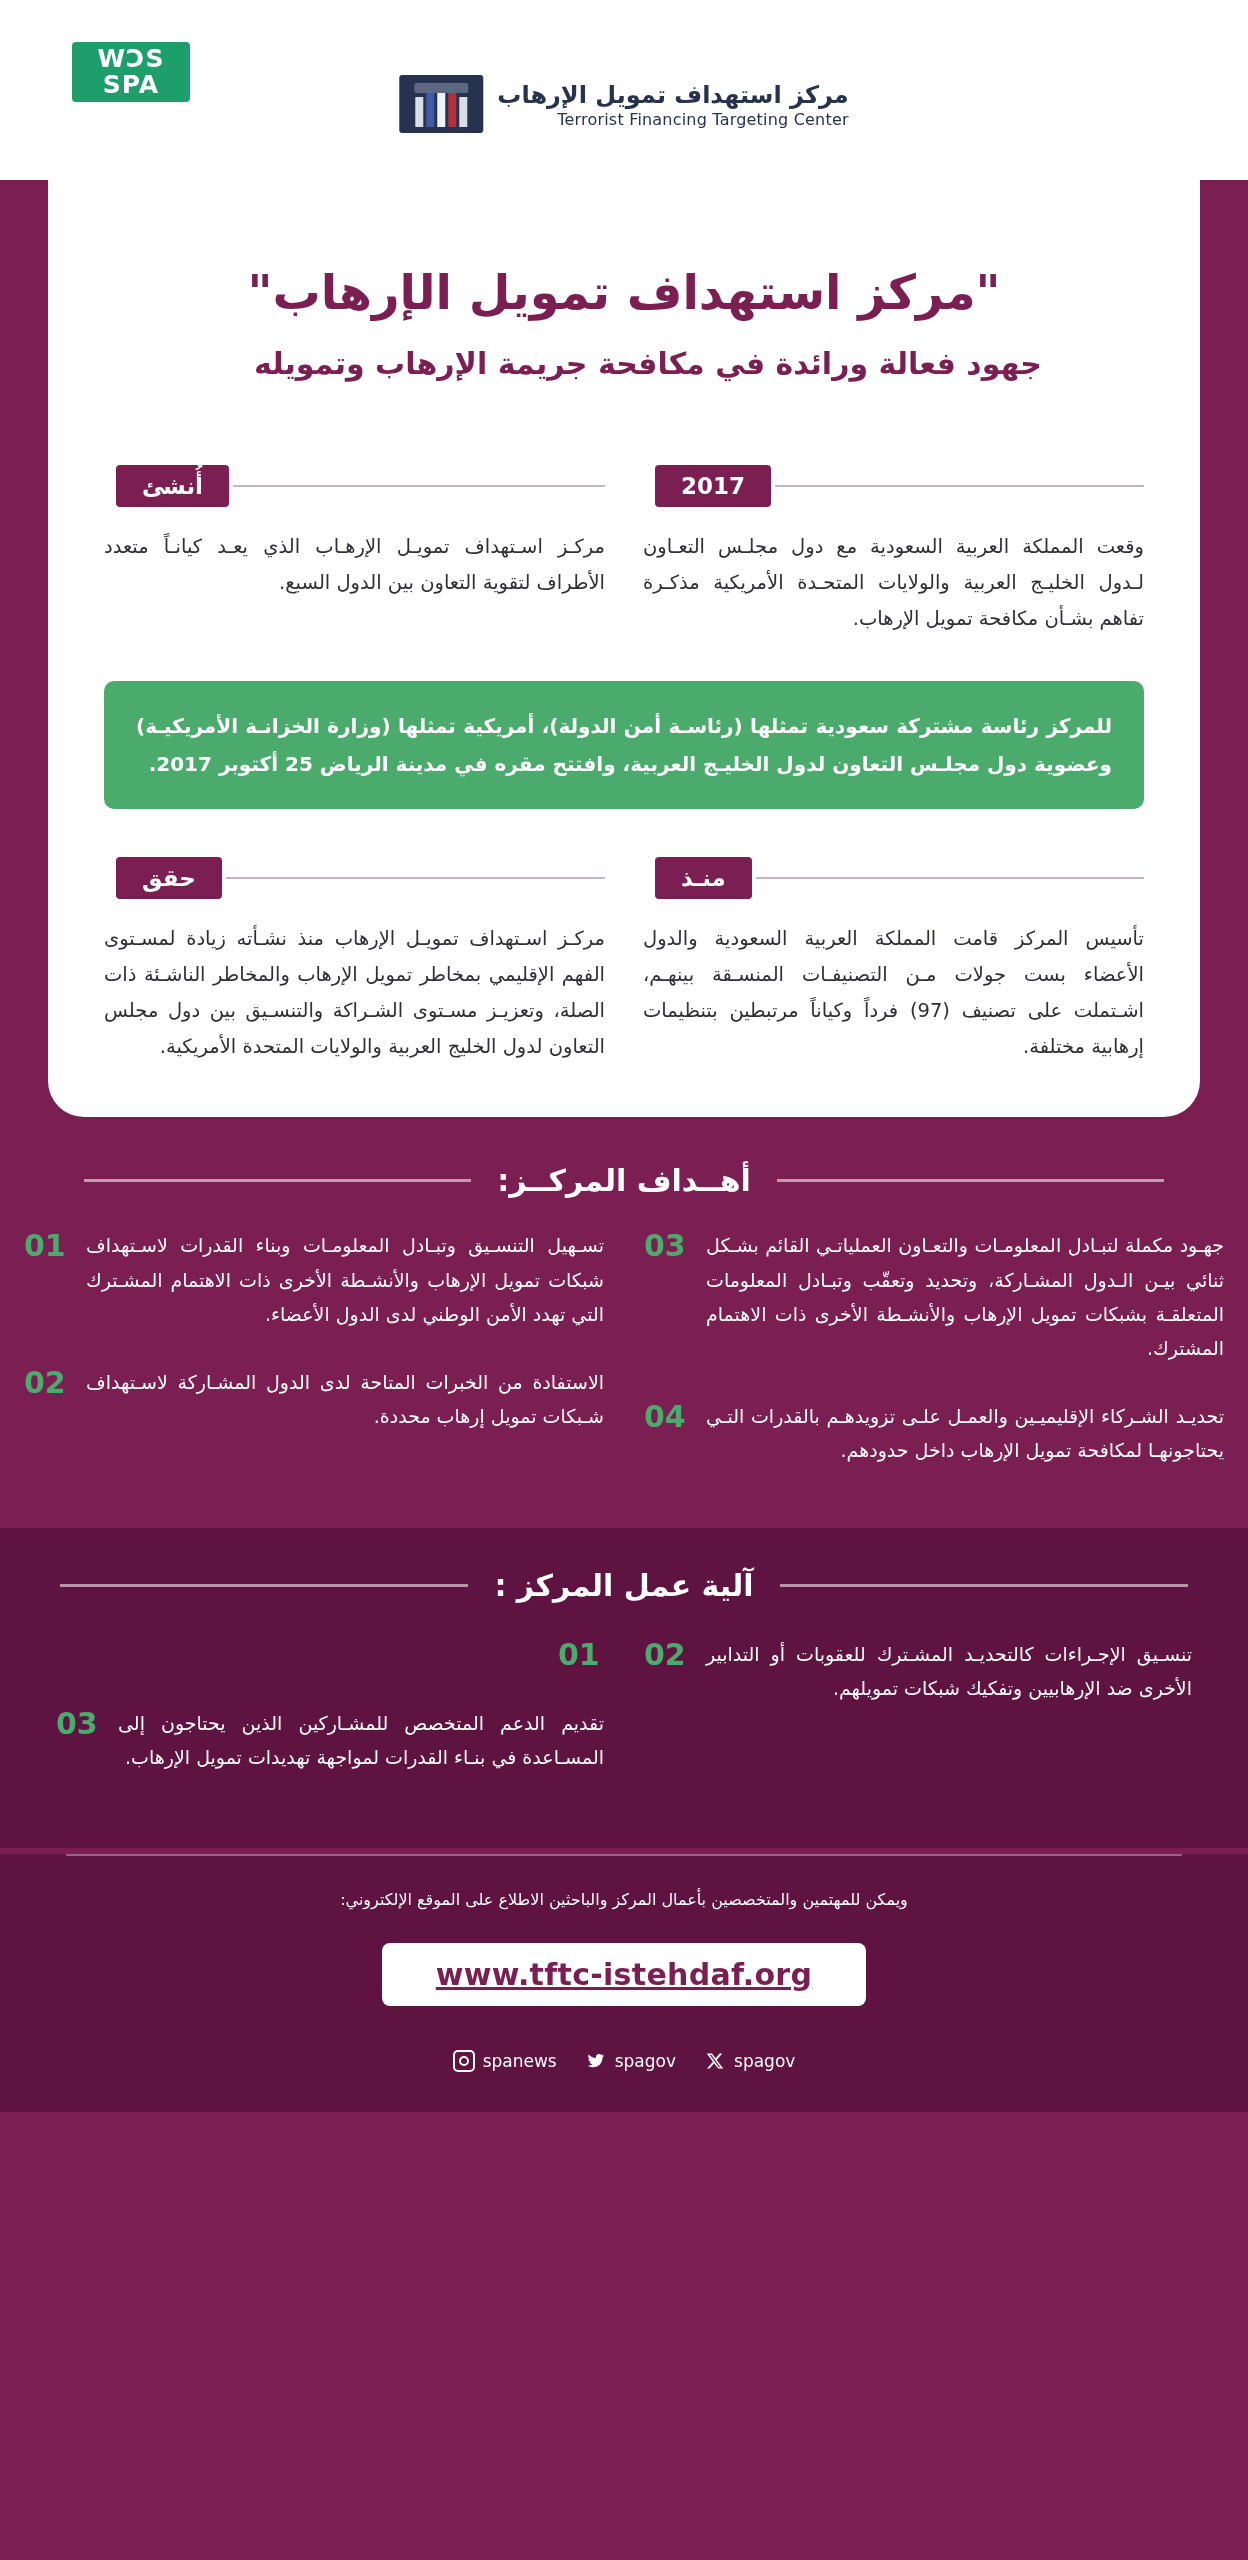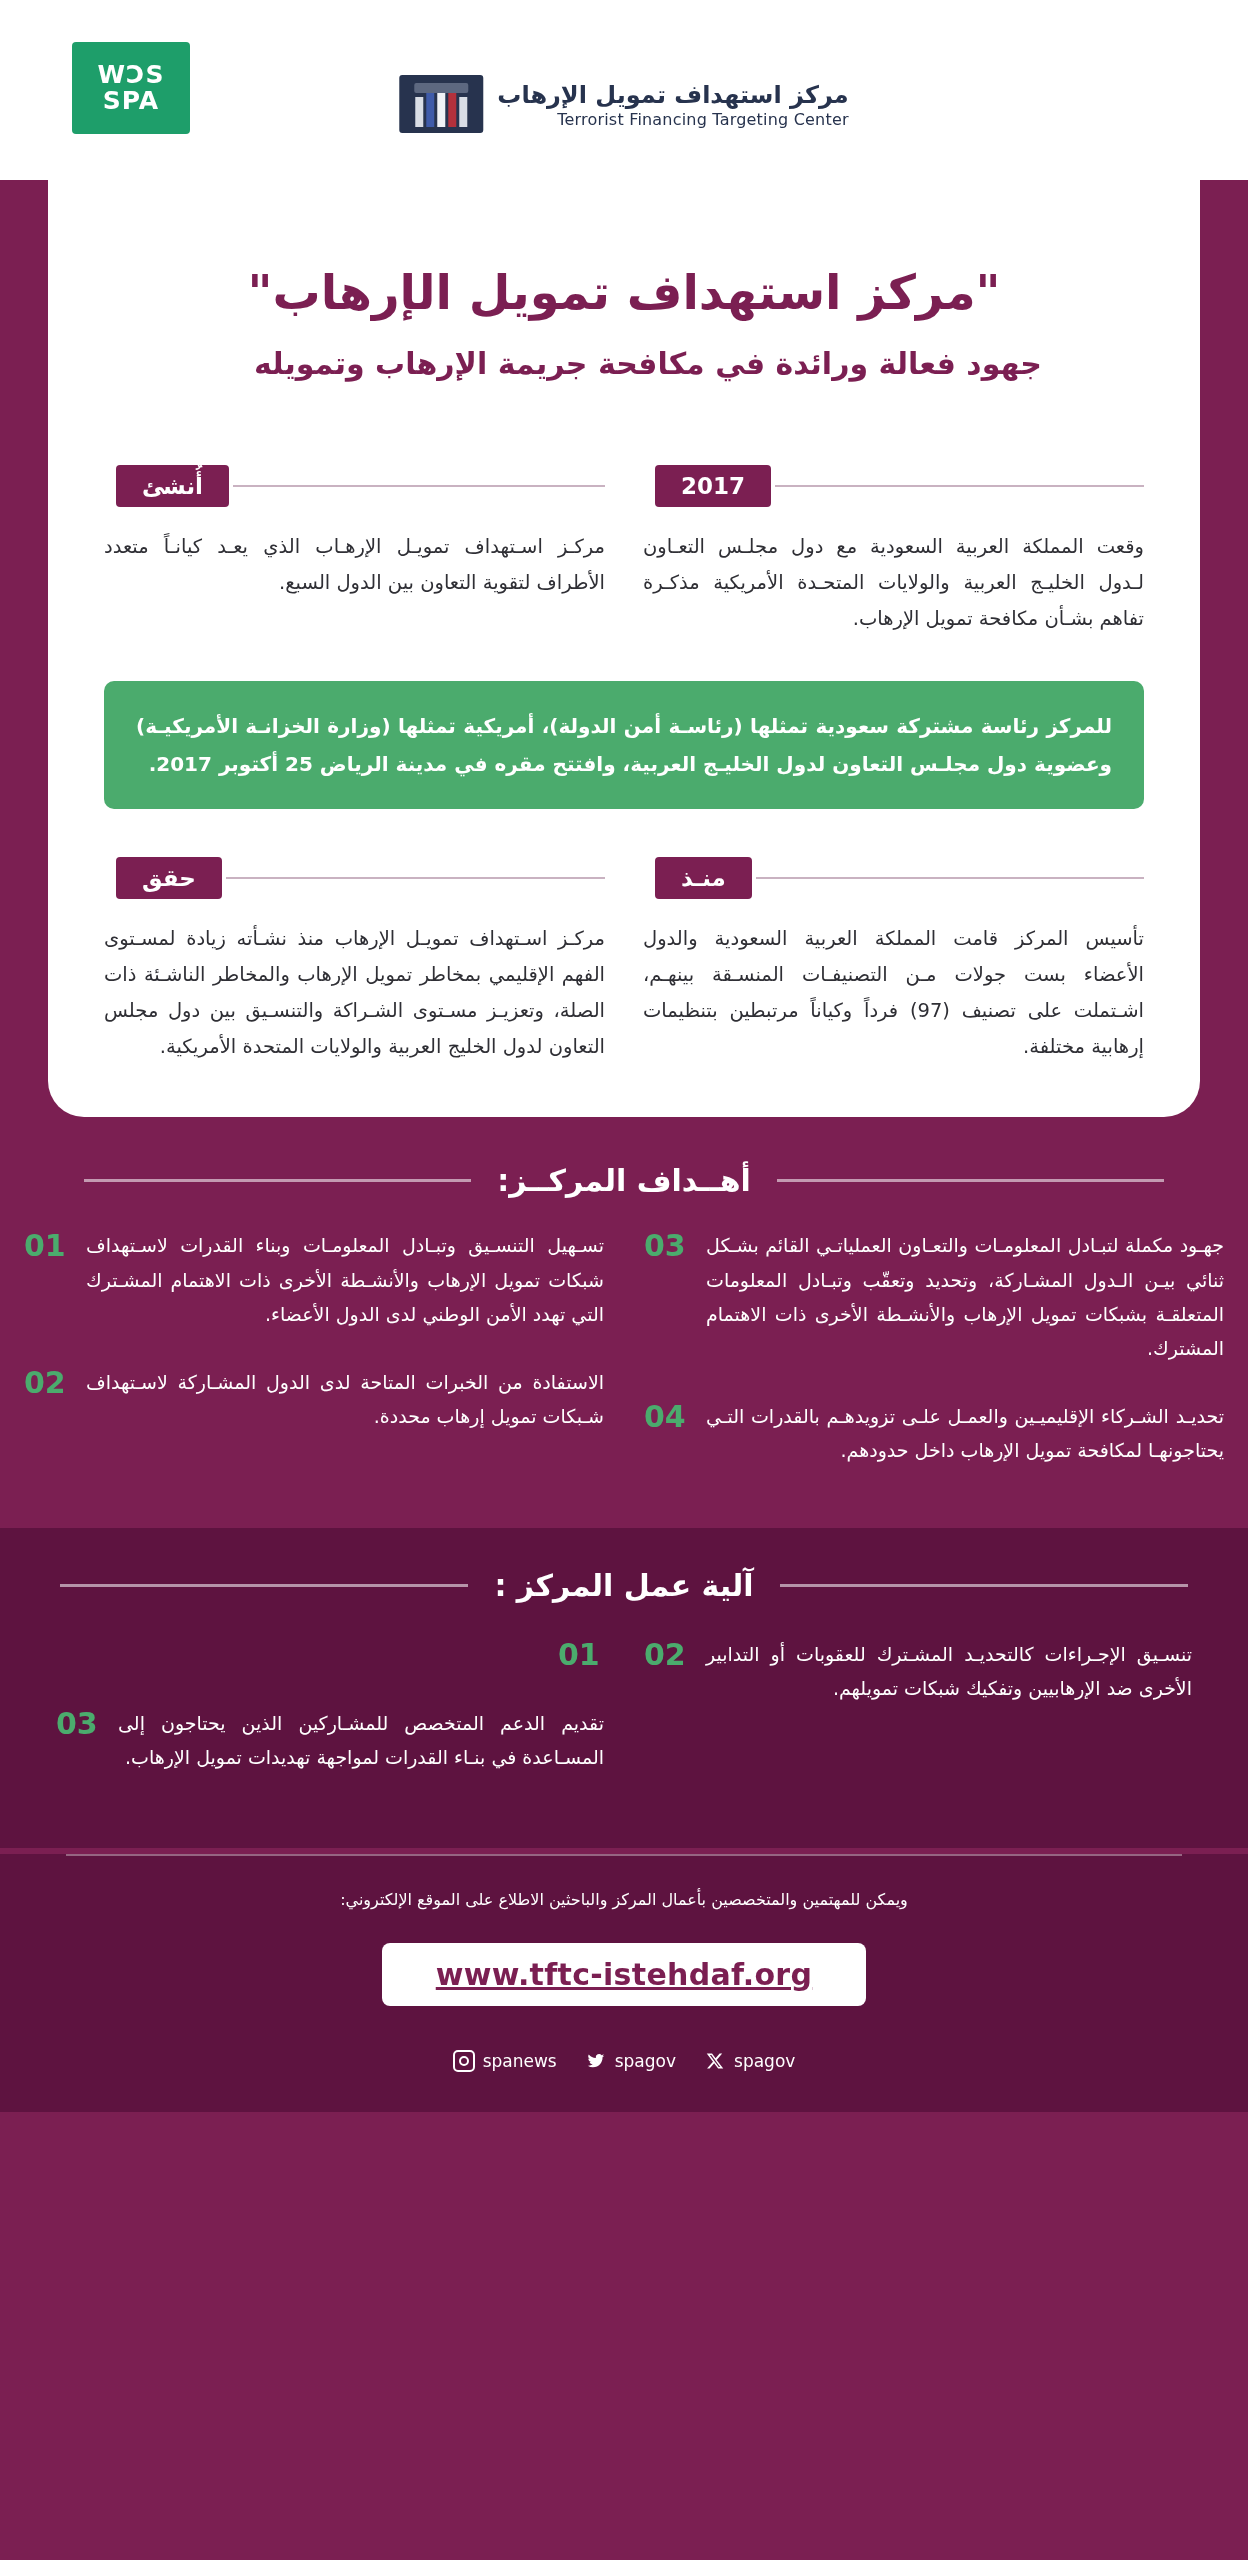--- a/index.html
+++ b/index.html
@@ -25,21 +25,21 @@
     position: relative;
     height: 180px;
     background: #ffffff;
     border-bottom: none;
   }
   .spa-logo {
     position: absolute;
     top: 42px;
     left: 72px;
     width: 118px;
-    height: 92px;
+    height: 60px;
     background: #1e9e6a;
     border-radius: 4px;
     display: flex;
     flex-direction: column;
     align-items: center;
     justify-content: center;
     color: #ffffff;
     font-weight: bold;
     line-height: 1.05;
     letter-spacing: 1px;

